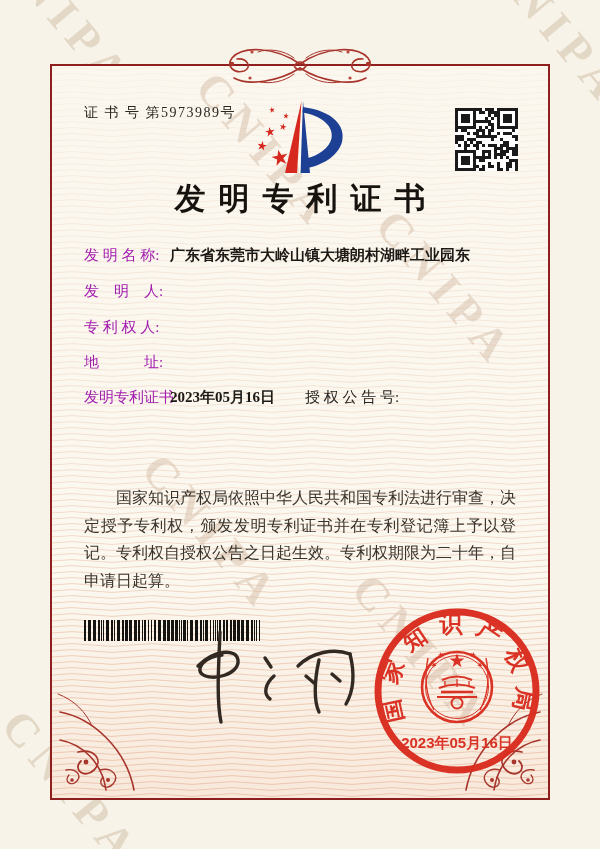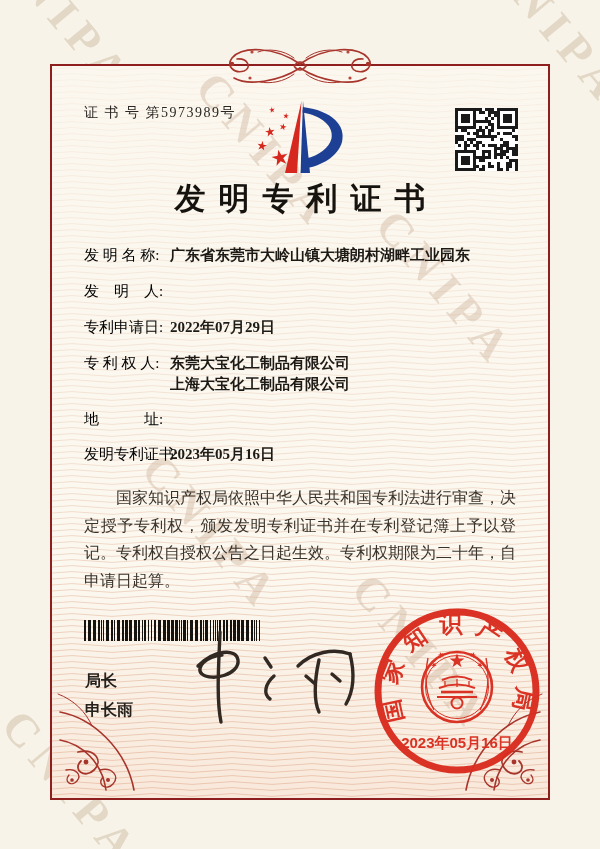--- a/index.html
+++ b/index.html
@@ -35,21 +35,21 @@
   .cert-no { position:absolute; left:32px; top:38px; font-size:14px; letter-spacing:1.5px; color:#2a2622; z-index:2; }
   .logo { position:absolute; left:193px; top:29px; z-index:2; }
   .qr { position:absolute; left:403px; top:42px; width:63px; height:63px; background:#fff; z-index:2; }
   .doc-title {
     position:absolute; left:0; right:0; top:112px; text-align:center;
     font-size:31px; font-weight:bold; letter-spacing:13px; padding-left:13px;
     color:#16130f; z-index:2;
   }
   .fields { position:absolute; left:32px; right:30px; top:179px; z-index:2; font-size:15px; line-height:21px; }
   .frow { display:flex; margin-bottom:15px; }
-  .frow .lbl { width:86px; flex:0 0 86px; white-space:pre; color:#000000; }
+  .frow .lbl { width:86px; flex:0 0 86px; white-space:pre; color:#a21caf; }
   .frow .val { flex:1; font-weight:600; color:#1d1a16; }
   .frow.tight { margin-bottom:14px; }
   .grant-group2 { display:flex; margin-left:30px; }
   .grant-group2 .lbl2 { white-space:pre; }
   .grant-group2 .val { font-weight:600; margin-left:2px; }
   .legal { position:absolute; left:32px; right:32px; top:418px; z-index:2; }
   .legal p {
     font-size:16px; line-height:1.72; text-indent:2em; text-align:justify;
     color:#3a332b; margin-bottom:3px;
   }
@@ -414,52 +414,41 @@
     <div class="doc-title">发明专利证书</div>
 
     <div class="fields">
       <div class="frow">
         <span class="lbl">发 明 名 称: </span>
         <span class="val">广东省东莞市大岭山镇大塘朗村湖畔工业园东</span>
       </div>
       <div class="frow">
         <span class="lbl">发　明　人: </span>
       </div>
-      <div class="frow">
-        <span class="lbl">专利申请日: </span>
-        <span class="val">2022年07月29日</span>
-      </div>
       <div class="frow tight">
         <span class="lbl">专 利 权 人: </span>
-        <span class="val">
-          <div>东莞大宝化工制品有限公司</div>
-          <div>上海大宝化工制品有限公司</div>
-        </span>
       </div>
       <div class="frow tight">
         <span class="lbl">地　　　址: </span>
       </div>
       <div class="frow">
         <span class="lbl">发明专利证书: </span>
         <span class="val" style="flex:0 0 auto;">2023年05月16日</span>
         <span class="grant-group2">
+          <span class="lbl2">授 权 公 告 号: </span>
         </span>
       </div>
     </div>
 
     <div class="legal">
       <p>国家知识产权局依照中华人民共和国专利法进行审查，决定授予专利权，颁发发明专利证书并在专利登记簿上予以登记。专利权自授权公告之日起生效。专利权期限为二十年，自申请日起算。</p>
     </div>
 
     <div class="barcode" id="barcode"><i style="width:2px;margin-right:2px"></i><i style="width:3px;margin-right:2px"></i><i style="width:3px;margin-right:2px"></i><i style="width:2px;margin-right:1px"></i><i style="width:1px;margin-right:1px"></i><i style="width:1px;margin-right:2px"></i><i style="width:3px;margin-right:2px"></i><i style="width:2px;margin-right:1px"></i><i style="width:1px;margin-right:2px"></i><i style="width:3px;margin-right:2px"></i><i style="width:2px;margin-right:1px"></i><i style="width:3px;margin-right:1px"></i><i style="width:3px;margin-right:2px"></i><i style="width:3px;margin-right:1px"></i><i style="width:2px;margin-right:2px"></i><i style="width:1px;margin-right:1px"></i><i style="width:2px;margin-right:2px"></i><i style="width:1px;margin-right:2px"></i><i style="width:1px;margin-right:2px"></i><i style="width:2px;margin-right:2px"></i><i style="width:3px;margin-right:2px"></i><i style="width:3px;margin-right:1px"></i><i style="width:3px;margin-right:1px"></i><i style="width:3px;margin-right:1px"></i><i style="width:3px;margin-right:1px"></i><i style="width:1px;margin-right:1px"></i><i style="width:1px;margin-right:1px"></i><i style="width:3px;margin-right:1px"></i><i style="width:1px;margin-right:2px"></i><i style="width:3px;margin-right:2px"></i><i style="width:3px;margin-right:2px"></i><i style="width:2px;margin-right:1px"></i><i style="width:1px;margin-right:1px"></i><i style="width:3px;margin-right:2px"></i><i style="width:1px;margin-right:2px"></i><i style="width:1px;margin-right:1px"></i><i style="width:1px;margin-right:1px"></i><i style="width:1px;margin-right:1px"></i><i style="width:2px;margin-right:2px"></i><i style="width:2px;margin-right:1px"></i><i style="width:2px;margin-right:2px"></i><i style="width:2px;margin-right:1px"></i><i style="width:3px;margin-right:1px"></i><i style="width:3px;margin-right:1px"></i><i style="width:3px;margin-right:2px"></i><i style="width:3px;margin-right:2px"></i><i style="width:2px;margin-right:1px"></i><i style="width:1px;margin-right:1px"></i><i style="width:1px;margin-right:2px"></i><i style="width:1px;margin-right:2px"></i></div>
 
-    <div class="officer">
-      <div>局长</div>
-      <div>申长雨</div>
-    </div>
 
     <svg class="signature" width="210" height="108" viewBox="0 0 210 108">
       <g fill="none" stroke="#322923" stroke-width="3.4" stroke-linecap="round" stroke-linejoin="round">
         <path d="M36,44 C52,28 74,26 76,38 C78,52 50,60 40,52 C33,46 44,34 60,33"></path>
         <path d="M58,10 C57,38 54,76 59,100"></path>
         <path d="M103,36 l6,9"></path>
         <path d="M112,54 C103,62 101,72 108,77"></path>
         <path d="M136,44 C150,30 172,26 188,32"></path>
         <path d="M157,38 C152,60 152,80 157,90"></path>
         <path d="M144,54 l8,7"></path>

